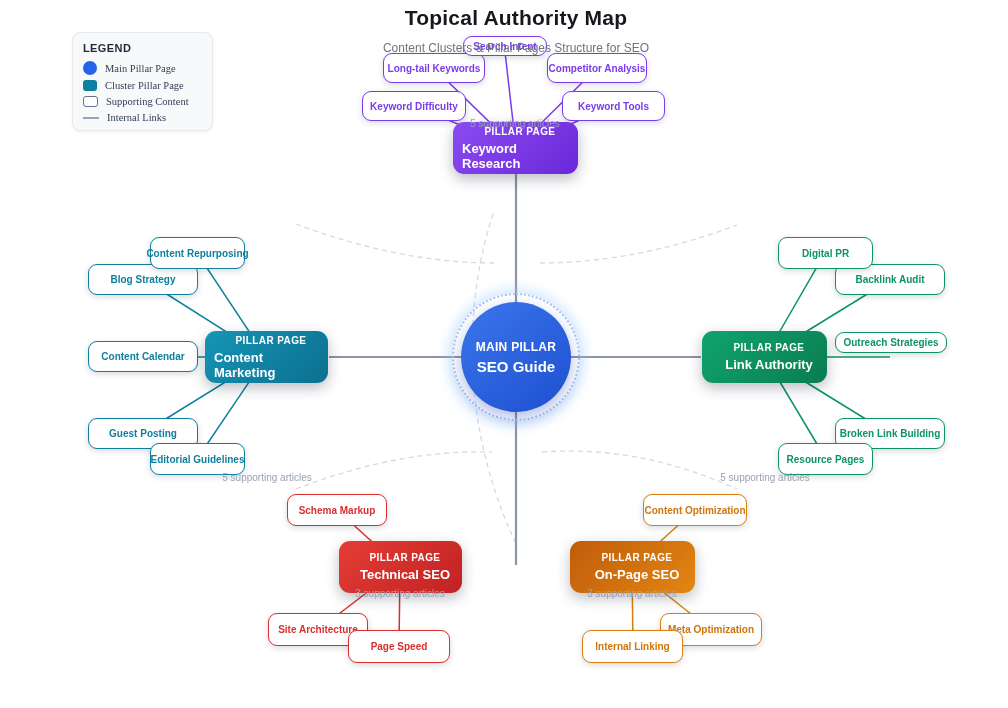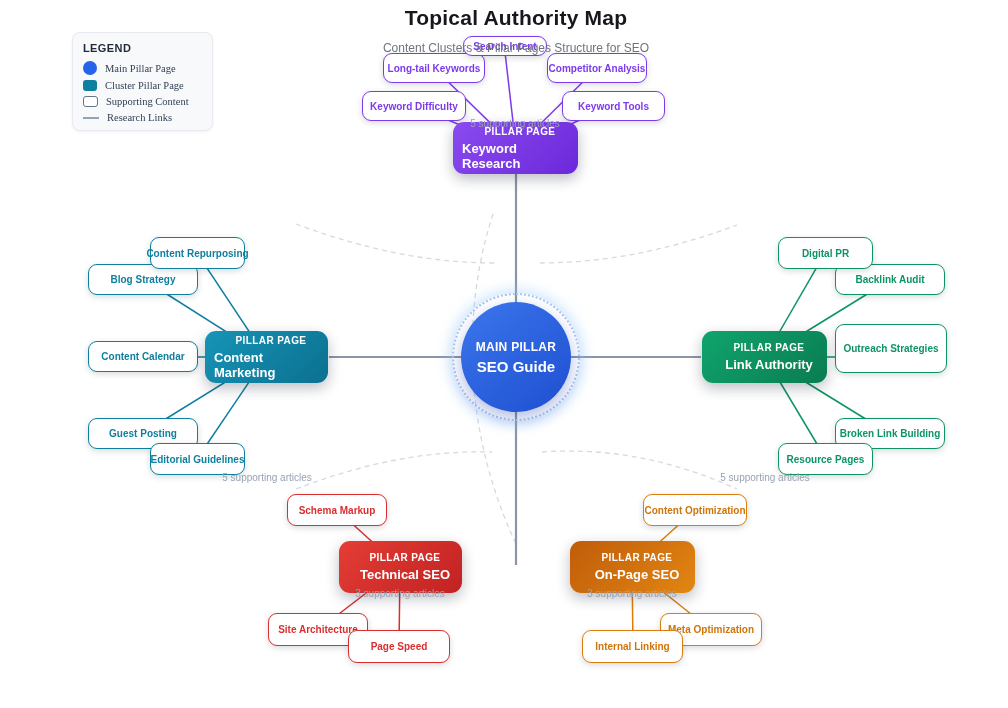--- a/index.html
+++ b/index.html
@@ -158,21 +158,21 @@
   <div class="child b-teal" style="left:88px;top:418px;width:110px;height:31px">Guest Posting</div>
   <div class="child b-teal" style="left:150px;top:237px;width:95px;height:32px">Content Repurposing</div>
   <div class="child b-teal" style="left:150px;top:443px;width:95px;height:32px">Editorial Guidelines</div>
   <div class="pillar p-teal" style="left:205px;top:331px;width:123px;height:52px">
     <span class="eyebrow">PILLAR PAGE</span>
     <span class="name">Content Marketing</span>
   </div>
   <div class="count" style="left:197px;top:472px">5 supporting articles</div>
 
   <div class="child b-green" style="left:835px;top:264px;width:110px;height:31px">Backlink Audit</div>
-  <div class="child b-green" style="left:835px;top:324px;width:112px;height:49px">Outreach Strategies</div>
+  <div class="child b-green" style="left:835px;top:332px;width:112px;height:21px">Outreach Strategies</div>
   <div class="child b-green" style="left:835px;top:418px;width:110px;height:31px">Broken Link Building</div>
   <div class="child b-green" style="left:778px;top:237px;width:95px;height:32px">Digital PR</div>
   <div class="child b-green" style="left:778px;top:443px;width:95px;height:32px">Resource Pages</div>
   <div class="pillar p-green" style="left:702px;top:331px;width:125px;height:52px">
     <span class="eyebrow">PILLAR PAGE</span>
     <span class="name">Link Authority</span>
   </div>
   <div class="count" style="left:695px;top:472px">5 supporting articles</div>
 
   <div class="child b-red" style="left:287px;top:494px;width:100px;height:32px">Schema Markup</div>
@@ -211,17 +211,17 @@
     <div class="row">
       <span class="sw sw-square"></span>
       <span class="lbl">Cluster Pillar Page</span>
     </div>
     <div class="row">
       <span class="sw sw-outline"></span>
       <span class="lbl">Supporting Content</span>
     </div>
     <div class="row">
       <span class="sw sw-line"></span>
-      <span class="lbl">Research Links</span>
+      <span class="lbl">Internal Links</span>
     </div>
   </div>
 
 </div>
 
 </body></html>

